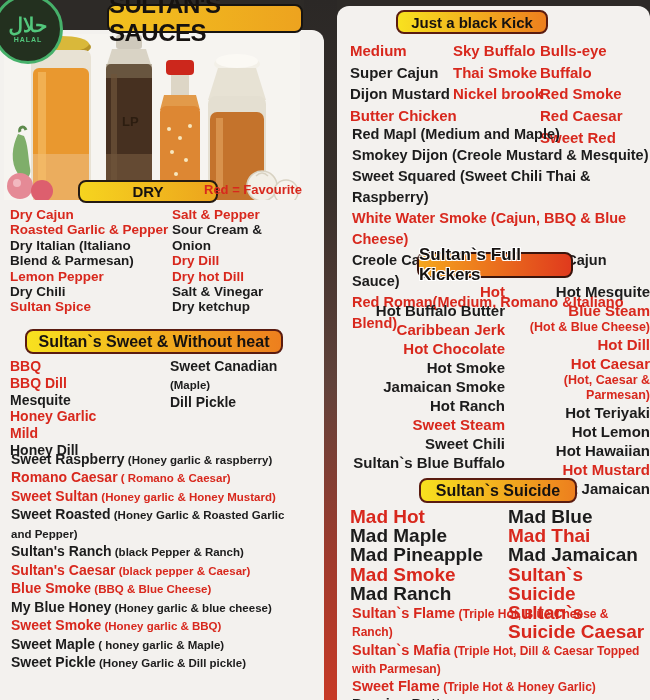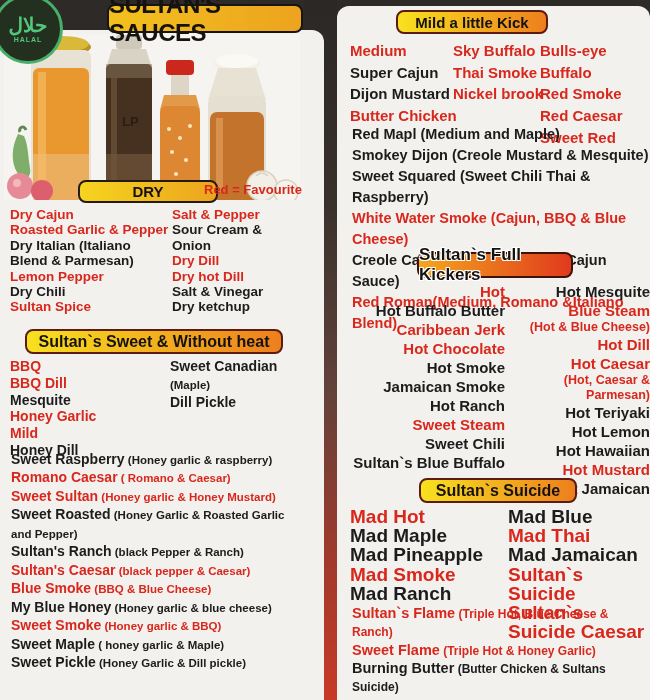--- a/index.html
+++ b/index.html
@@ -166,21 +166,21 @@
       <div class="mi red"><span class="nm">Blue Smoke</span><span class="dt"> (BBQ &amp; Blue Cheese)</span></div>
       <div class="mi blk"><span class="nm">My Blue Honey</span><span class="dt"> (Honey garlic &amp; blue cheese)</span></div>
       <div class="mi red"><span class="nm">Sweet Smoke</span><span class="dt"> (Honey garlic &amp; BBQ)</span></div>
       <div class="mi blk"><span class="nm">Sweet Maple</span><span class="dt"> ( honey garlic &amp; Maple)</span></div>
       <div class="mi blk"><span class="nm">Sweet Pickle</span><span class="dt"> (Honey Garlic &amp; Dill pickle)</span></div>
     </div>
 </div>
 
 <div id="right-panel" class="panel">
 
-  <div class="hdr hdr-sunset" style="left:59px;top:4px;width:152px;height:24px;font-size:15px;">Mild a little Kick</div>
+  <div class="hdr hdr-sunset" style="left:59px;top:4px;width:152px;height:24px;font-size:15px;">Just a black Kick</div>
   <div class="col kick-col" style="left:13px;top:34px;">
       <div class="mi red"><span class="nm">Medium</span></div>
       <div class="mi blk"><span class="nm">Super Cajun</span></div>
       <div class="mi blk"><span class="nm">Dijon Mustard</span></div>
       <div class="mi red"><span class="nm">Butter Chicken</span></div>
     </div>
   <div class="col kick-col" style="left:116px;top:34px;">
       <div class="mi red"><span class="nm">Sky Buffalo</span></div>
       <div class="mi red"><span class="nm">Thai Smoke</span></div>
       <div class="mi red"><span class="nm">Nickel brook</span></div>
@@ -235,16 +235,17 @@
     </div>
   <div class="col sui-col" style="left:171px;top:501px;width:142px;">
       <div class="mi blk"><span class="nm">Mad Blue</span></div>
       <div class="mi red"><span class="nm">Mad Thai</span></div>
       <div class="mi blk"><span class="nm">Mad Jamaican</span></div>
       <div class="mi red"><span class="nm">Sultan`s Suicide</span></div>
       <div class="mi red"><span class="nm">Sultan`s Suicide Caesar</span></div>
     </div>
   <div class="col sui-full" style="left:15px;top:599px;width:294px;">
       <div class="mi red"><span class="nm">Sultan`s Flame</span><span class="dt"> (Triple Hot, Blue Cheese &amp; Ranch)</span></div>
+      <div class="mi red"><span class="nm">Sultan`s Mafia</span><span class="dt"> (Triple Hot, Dill &amp; Caesar Topped with Parmesan)</span></div>
       <div class="mi red"><span class="nm">Sweet Flame</span><span class="dt"> (Triple Hot &amp; Honey Garlic)</span></div>
       <div class="mi blk"><span class="nm">Burning Butter</span><span class="dt"> (Butter Chicken &amp; Sultans Suicide)</span></div>
     </div>
 </div>
 
 </body></html>

